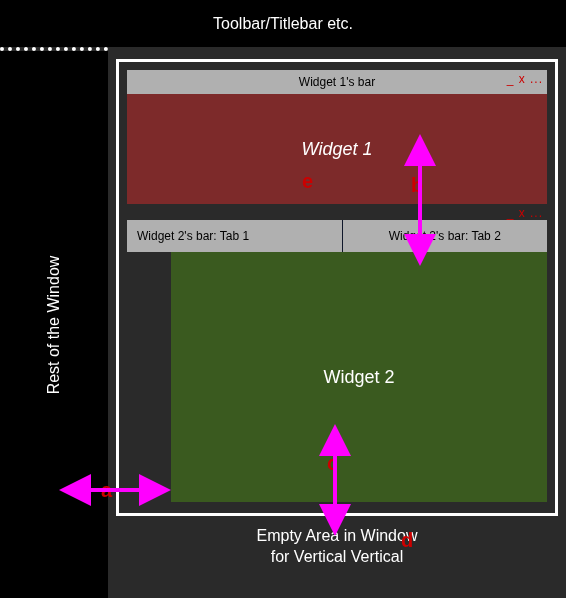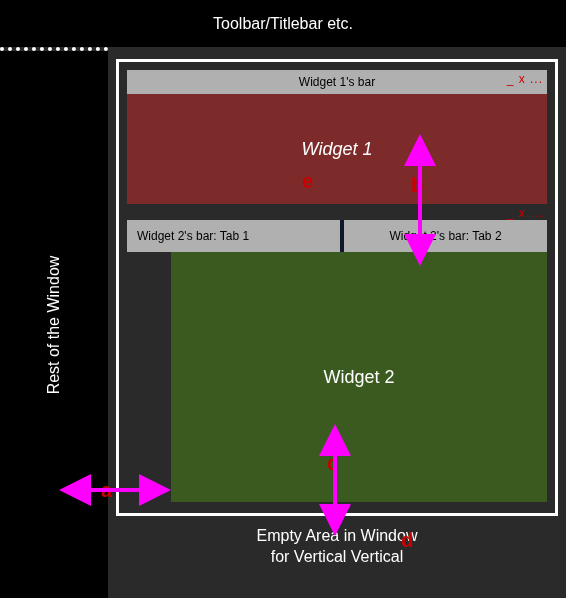--- a/index.html
+++ b/index.html
@@ -12,21 +12,21 @@
   .mainarea { position: absolute; left: 108px; top: 51px; width: 458px; height: 547px; background: #2a2a2a; }
   .sidebar-box { position: absolute; left: 8px; top: 8px; width: 442px; height: 457px; border: 3px solid #fff; }
   
   .w1 { position: absolute; left: 8px; top: 8px; width: 420px; }
   .w1-bar { height: 24px; background: #b0b0b0; color: #000; font-size: 12px; position: relative; display: flex; align-items: center; justify-content: center; }
   .w1-body { height: 110px; background: #7d2a2a; color: #fff; font-size: 18px; display: flex; align-items: center; justify-content: center; font-style: italic; }
   .wc { position: absolute; right: 4px; top: 2px; color: #c00; font-size: 12px; letter-spacing: 1px; }
   
   .w2 { position: absolute; left: 8px; top: 158px; width: 420px; }
   .w2-bar { height: 32px; background: #b0b0b0; position: relative; display: flex; }
-  .w2-tab { flex: 1; display: flex; align-items: center; padding-left: 10px; font-size: 12px; color: #000; border-right: 4px solid #0f172a; }
+  .w2-tab { flex: 1; display: flex; align-items: center; padding-left: 10px; font-size: 12px; color: #000; border-right: 1px solid #0f172a; }
   .w2-tab:last-child { border-right: none; padding-left: 0; justify-content: center; }
   .w2-body { height: 250px; background: #3a5a1f; color: #fff; font-size: 18px; display: flex; align-items: center; justify-content: center; margin-left: 44px; }
   .wc2 { position: absolute; right: 4px; top: -14px; color: #c00; font-size: 12px; letter-spacing: 1px; }
   
   .empty { position: absolute; left: 8px; top: 475px; width: 442px; color: #fff; font-size: 16px; text-align: center; line-height: 1.3; }
   
   .ann { position: absolute; color: #cc0000; font-size: 20px; font-weight: bold; }
   .ann-a { left: 101px; top: 479px; }
   .ann-b { left: 411px; top: 174px; }
   .ann-c { left: 327px; top: 452px; }

